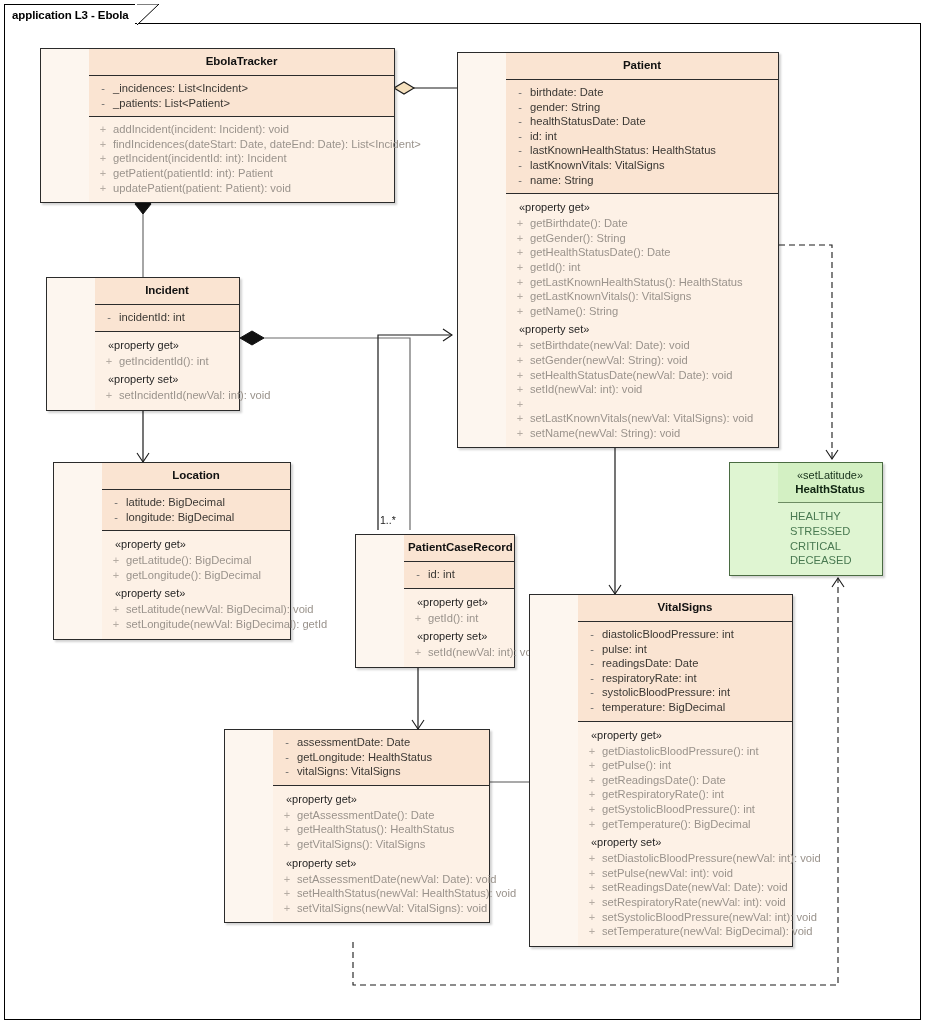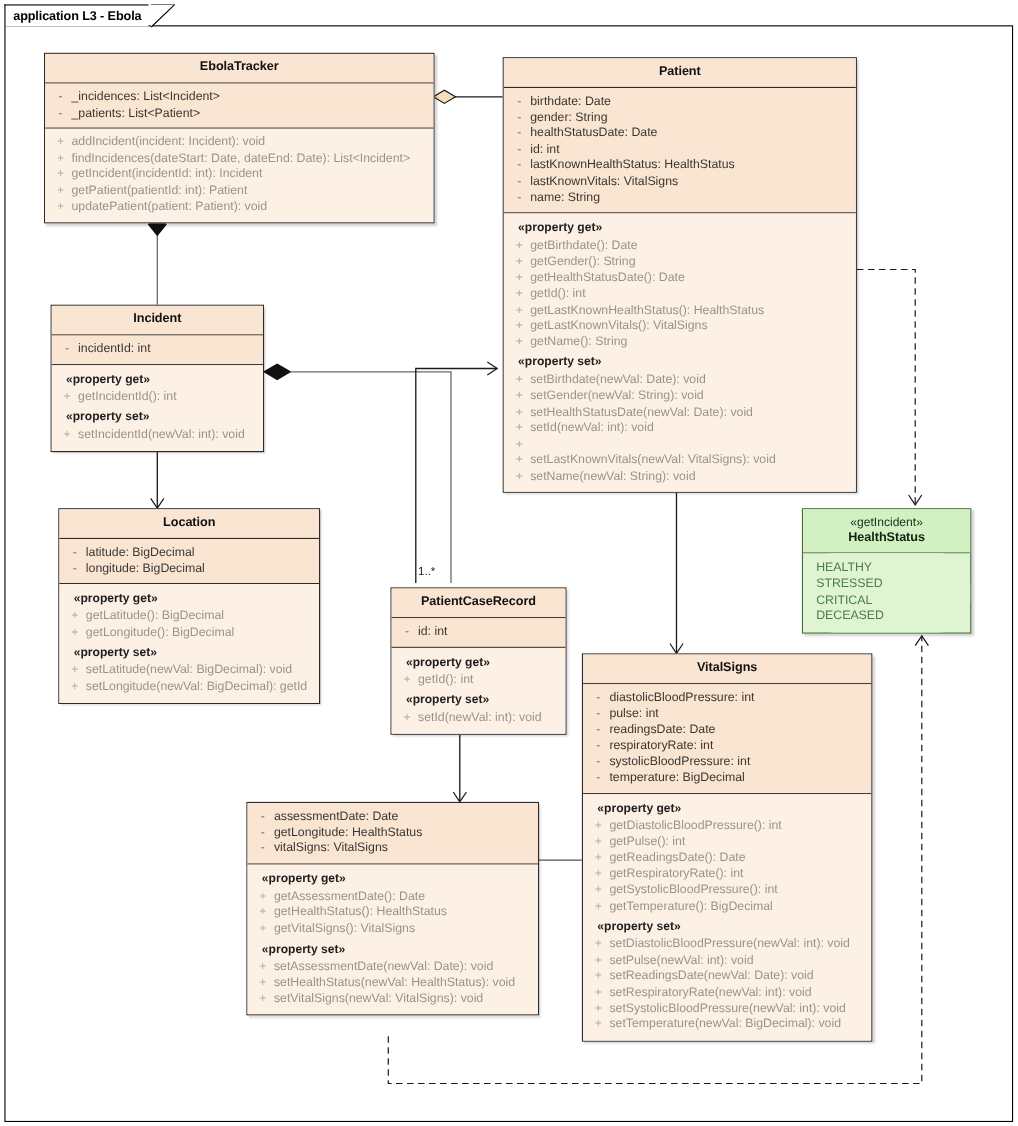--- a/index.html
+++ b/index.html
@@ -62,20 +62,21 @@
   }
 
   
   .cls{
     position:absolute;
     box-sizing:border-box;
     border:1px solid #2b2b2b;
     background:#fdf6ef;
     z-index:4;
     box-shadow:2px 2px 2px rgba(0,0,0,0.18);
+    padding-left:48px;
   }
   .cls .hdr{
     background:#fae4d2;
     border-bottom:1px solid #2b2b2b;
     text-align:center;
     padding:5px 4px 6px 4px;
     box-sizing:border-box;
   }
   .cls .hdr .stereo{
     display:block;
@@ -115,21 +116,21 @@
     font-size:11px;
     color:#7c7771;
   }
   .vis.minus{color:#6b6b6b;}
   .txt{font-size:11.2px;color:#3d3a37;}
   .attrs .txt{color:#3a3733;}
   .ops .txt{color:#9a938c;}
   .ops .vis{color:#b5aca3;}
   .grp{
     font-size:11px;
-    font-weight:bold;
+    font-weight:normal;
     color:#1f1f1f;
     padding:4px 0 1px 9px;
     line-height:15px;
     white-space:nowrap;
   }
   .grp.first{padding-top:1px;}
 
   
   .cls.enum{
     background:#dff5d2;
@@ -444,21 +445,21 @@
       <div class="grp">«property set»</div>
       <div class="row">
           <span class="vis">+</span>
           <span class="txt">setId(newVal: int): void</span>
         </div>
     </div>
   </div>
 
   <div class="cls enum" style="left:729px; top:462px; width:154px;">
     <div class="hdr">
-      <span class="stereo">«getIncident»</span>
+      <span class="stereo">«setLatitude»</span>
       <span class="nm">HealthStatus</span>
     </div>
     <div class="lits">
       <div class="lit">HEALTHY</div>
       <div class="lit">STRESSED</div>
       <div class="lit">CRITICAL</div>
       <div class="lit">DECEASED</div>
     </div>
   </div>
 

